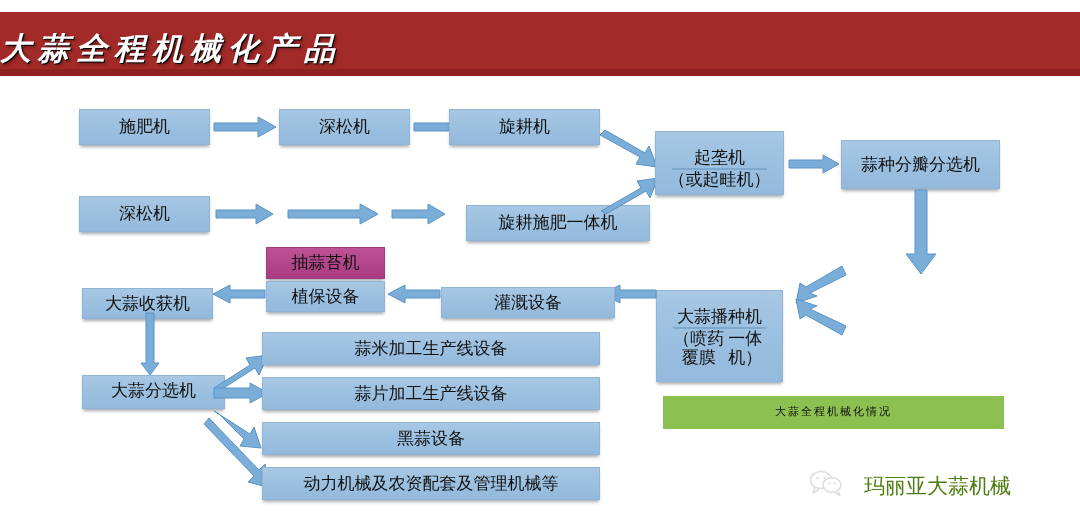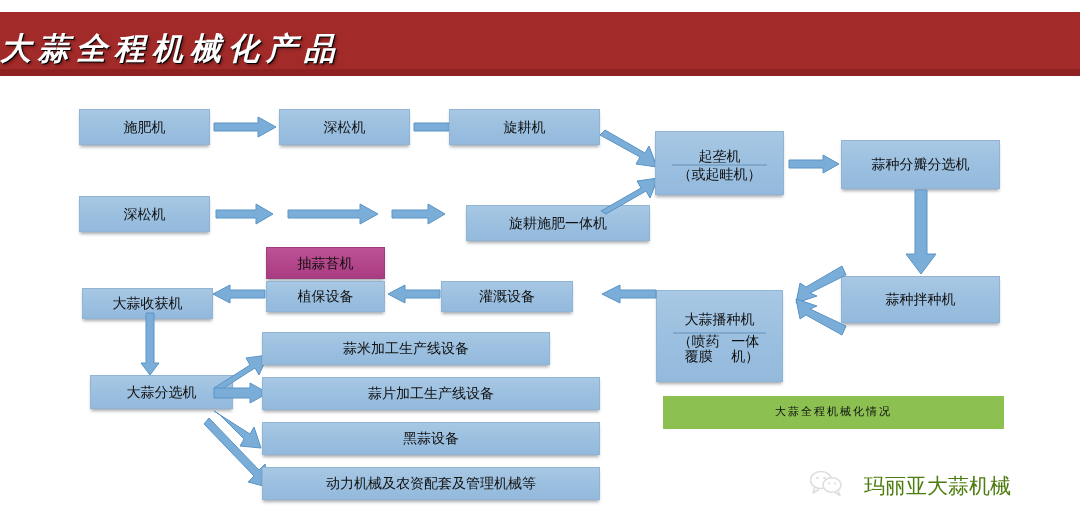--- a/index.html
+++ b/index.html
@@ -33,21 +33,21 @@
   }
 
   
   .node{
     position:absolute;
     box-sizing:border-box;
     background:linear-gradient(180deg,#a8c8e4 0%,#9cc0e0 48%,#93b9dc 100%);
     border:1px solid #8fb4d6;
     color:#111111;
     font-family:"DejaVu Serif","Liberation Serif",serif;
-    font-size:14px;
+    font-size:17px;
     display:flex;align-items:center;justify-content:center;
     text-align:center;
     box-shadow:0 3px 3px -1px rgba(60,70,85,.45);
     white-space:nowrap;
     line-height:1.15;
   }
   .node.split{flex-direction:column;justify-content:stretch;padding:16px;}
   .node .part{
     flex:1 1 0;width:100%;
     display:flex;align-items:center;justify-content:center;
@@ -157,21 +157,20 @@
   </div>
 
   <div class="node" style="left:841px;top:140px;width:159px;height:49px;">蒜种分瓣分选机</div>
 
   <div class="arrow" style="left:906px;top:190px;">
     <svg width="30" height="84" viewBox="0 0 30 84">
         <polygon class="ar-fill" points="9,0 21,0 21,64 30,64 15,84 0,64 9,64"></polygon>
       </svg>
   </div>
 
-  <div class="node" style="left:841px;top:276px;width:159px;height:47px;">蒜种拌种机</div>
 
   <div class="node split" style="left:656px;top:246px;width:127px;height:92px;margin-top:44px;">
     <div class="part top">大蒜播种机</div>
     <div class="part wrap">
       <span>（喷药覆膜</span>
         <br>
       <span>一体机）</span>
     </div>
   </div>
 
@@ -181,21 +180,21 @@
       <polygon class="ar-fill" points="62,60 58,69 22,49 16,53 12,33 33,40 26,43"></polygon>
     </svg>
   </div>
 
   <div class="arrow" style="left:602px;top:285px;">
     <svg width="54" height="18" viewBox="0 0 54 18">
         <polygon class="ar-fill" points="54,5 18,5 18,0 0,9 18,18 18,13 54,13"></polygon>
       </svg>
   </div>
 
-  <div class="node" style="left:441px;top:281px;width:132px;height:31px;">灌溉设备</div>
+  <div class="node" style="left:441px;top:287px;width:174px;height:31px;">灌溉设备</div>
 
   <div class="arrow" style="left:388px;top:285px;">
     <svg width="52" height="18" viewBox="0 0 52 18">
         <polygon class="ar-fill" points="52,5 17,5 17,0 0,9 17,18 17,13 52,13"></polygon>
       </svg>
   </div>
 
   <div class="node magenta" style="left:266px;top:247px;width:119px;height:32px;">抽蒜苔机</div>
 
   <div class="node" style="left:266px;top:281px;width:119px;height:31px;">植保设备</div>
@@ -207,21 +206,21 @@
   </div>
 
   <div class="node" style="left:82px;top:288px;width:131px;height:31px;">大蒜收获机</div>
 
   <div class="arrow" style="left:141px;top:313px;">
     <svg width="18" height="62" viewBox="0 0 18 62">
         <polygon class="ar-fill" points="5,0 13,0 13,50 18,50 9,62 0,50 5,50"></polygon>
       </svg>
   </div>
 
-  <div class="node" style="left:90px;top:375px;width:143px;height:34px;">大蒜分选机</div>
+  <div class="node" style="left:82px;top:375px;width:143px;height:34px;font-family:Liberation Mono, monospace;">大蒜分选机</div>
 
   <div class="arrow" style="left:214px;top:348px;">
     <svg width="54" height="46" viewBox="0 0 54 46">
       <polygon class="ar-fill" points="0,40 36,17 32,10 54,7 45,27 41,20 5,43"></polygon>
     </svg>
   </div>
 
   <div class="arrow" style="left:214px;top:383px;">
     <svg width="54" height="20" viewBox="0 0 54 20">
         <polygon class="ar-fill" points="0,5 36,5 36,0 54,10 36,20 36,15 0,15"></polygon>
@@ -233,21 +232,21 @@
       <polygon class="ar-fill" points="0,3 36,26 40,19 47,40 26,38 30,31 5,6"></polygon>
     </svg>
   </div>
 
   <div class="arrow" style="left:204px;top:413px;">
     <svg width="72" height="80" viewBox="0 0 72 80">
       <polygon class="ar-fill" points="0,4 50,56 56,50 62,74 39,68 45,62 -5,10" transform="translate(5,1)"></polygon>
     </svg>
   </div>
 
-  <div class="node" style="left:262px;top:332px;width:288px;height:33px;text-align:center;">蒜米加工生产线设备</div>
+  <div class="node" style="left:262px;top:332px;width:338px;height:33px;text-align:center;">蒜米加工生产线设备</div>
 
   <div class="node" style="left:262px;top:377px;width:338px;height:33px;">蒜片加工生产线设备</div>
 
   <div class="node" style="left:262px;top:422px;width:338px;height:33px;">黑蒜设备</div>
 
   <div class="node" style="left:262px;top:467px;width:338px;height:33px;">动力机械及农资配套及管理机械等</div>
 
   <div class="node green" style="left:663px;top:396px;width:341px;height:33px;">大蒜全程机械化情况</div>
 
   <div class="watermark" style="left:810px;top:458px;">

